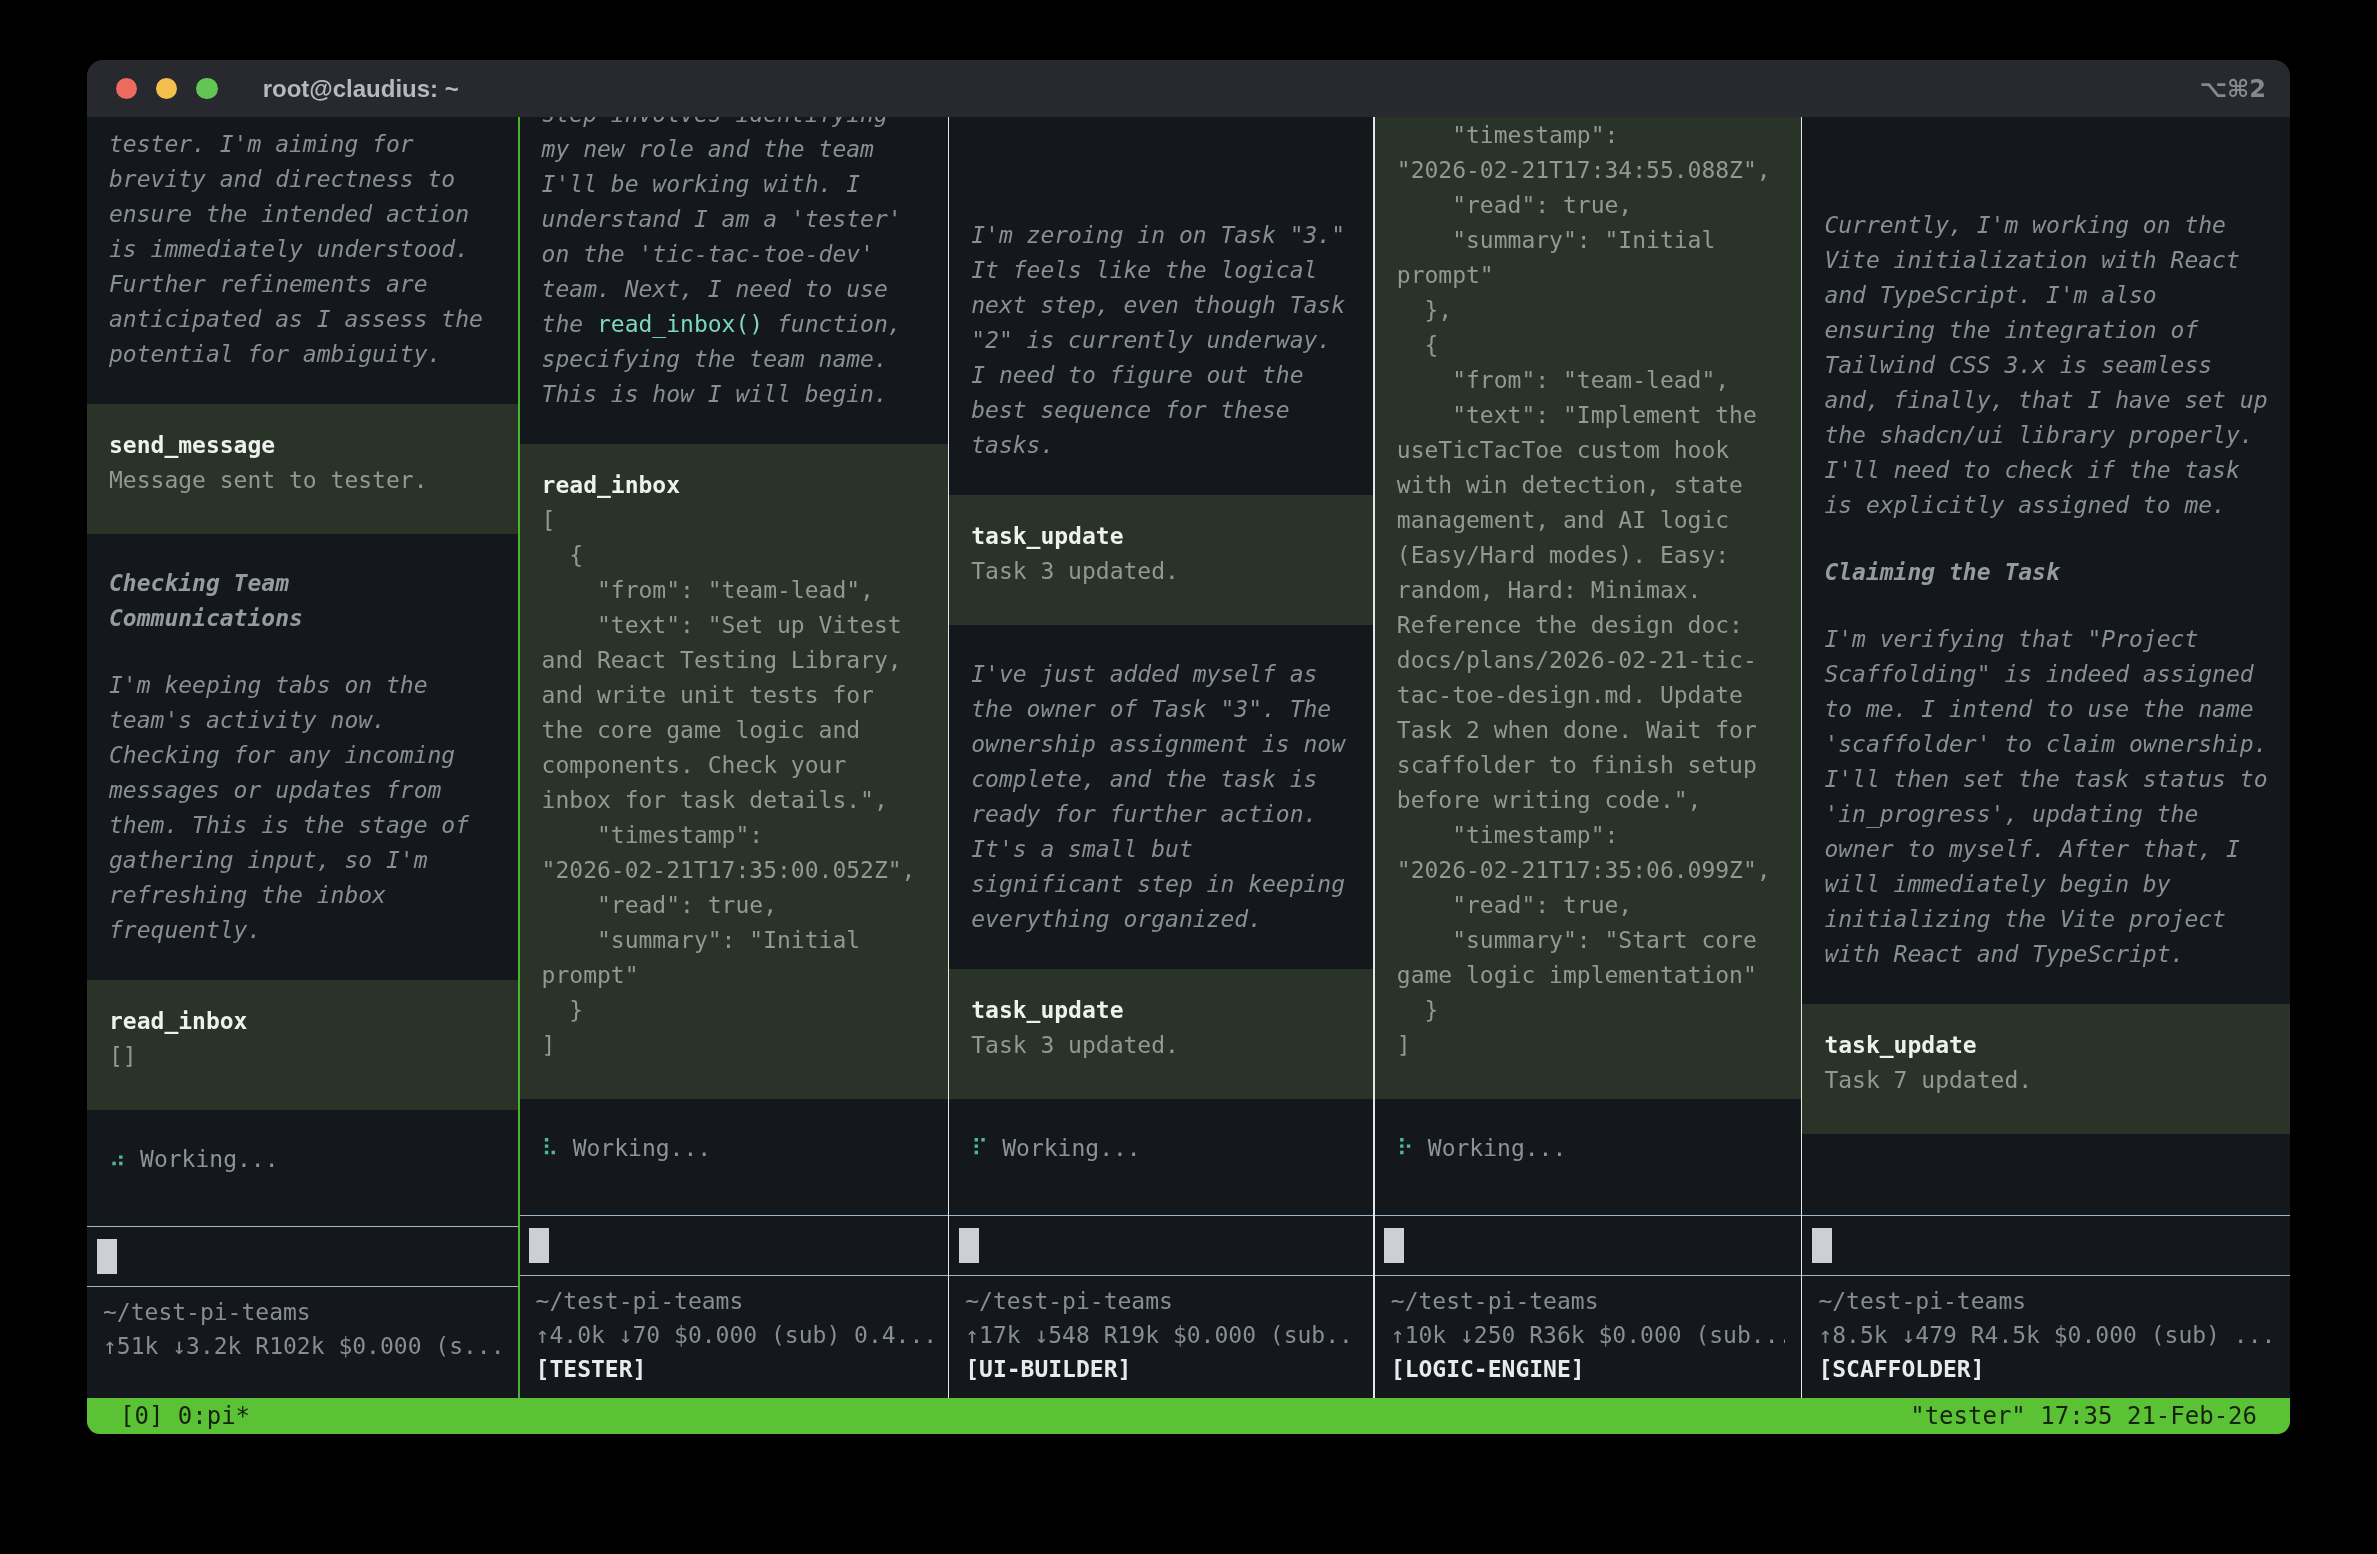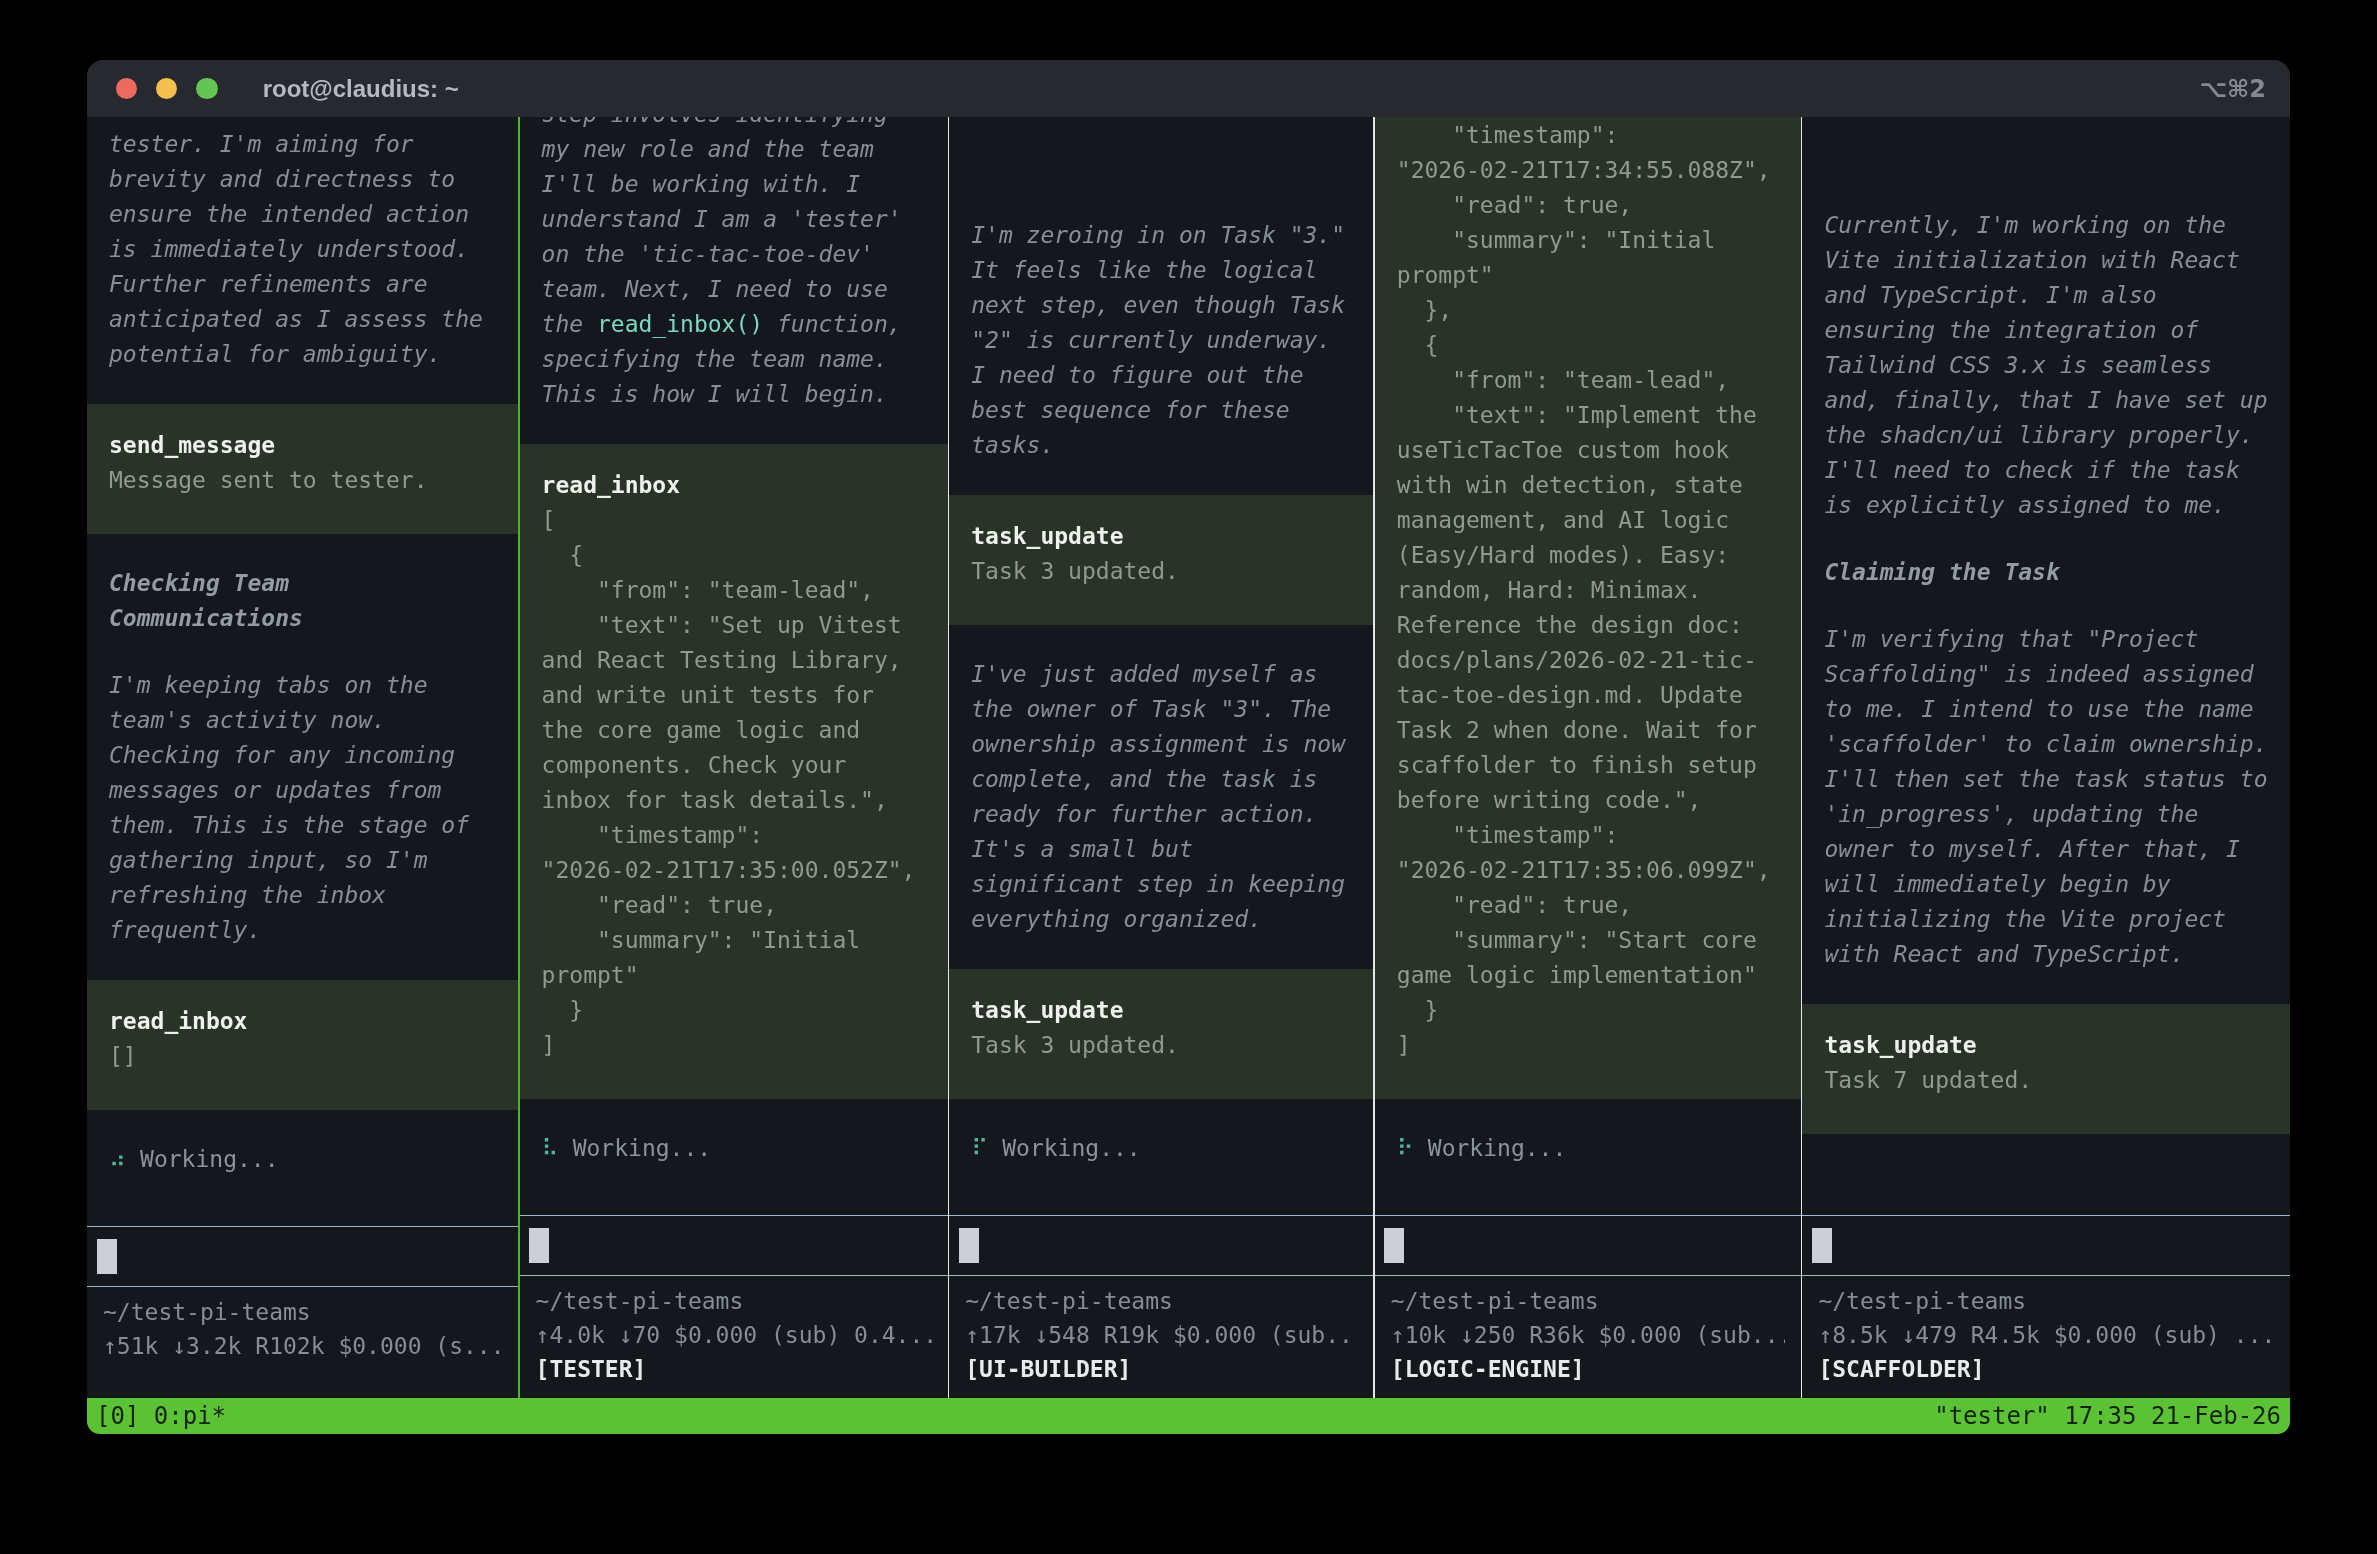--- a/index.html
+++ b/index.html
@@ -53,21 +53,21 @@
     padding:12px 9.5px;
   }
   .cursor{width:20px;height:35px;background:#ccd0d6;}
   .pane-status{flex:0 0 111px;padding:8px 16px 12px;font-size:23px;line-height:34px;}
   .pane-status .dir{color:#878d95;white-space:nowrap;overflow:hidden;}
   .pane-status .tokens{color:#878d95;white-space:nowrap;overflow:hidden;}
   .pane-status .label{color:#e8eaec;font-weight:bold;white-space:nowrap;overflow:hidden;}
   .statusbar{
     flex:0 0 36px;background:var(--status_bar_green,#5bc236);
     display:flex;align-items:center;justify-content:space-between;
-    font-size:24px;color:#15230d;padding:0 9px;
+    font-size:24px;color:#15230d;padding:0 33px;
   }
 </style>
 </head>
 <body>
 
 <div class="window">
   <div class="titlebar">
     <div class="lights">
       <div class="light red"></div>
       <div class="light yellow"></div>

